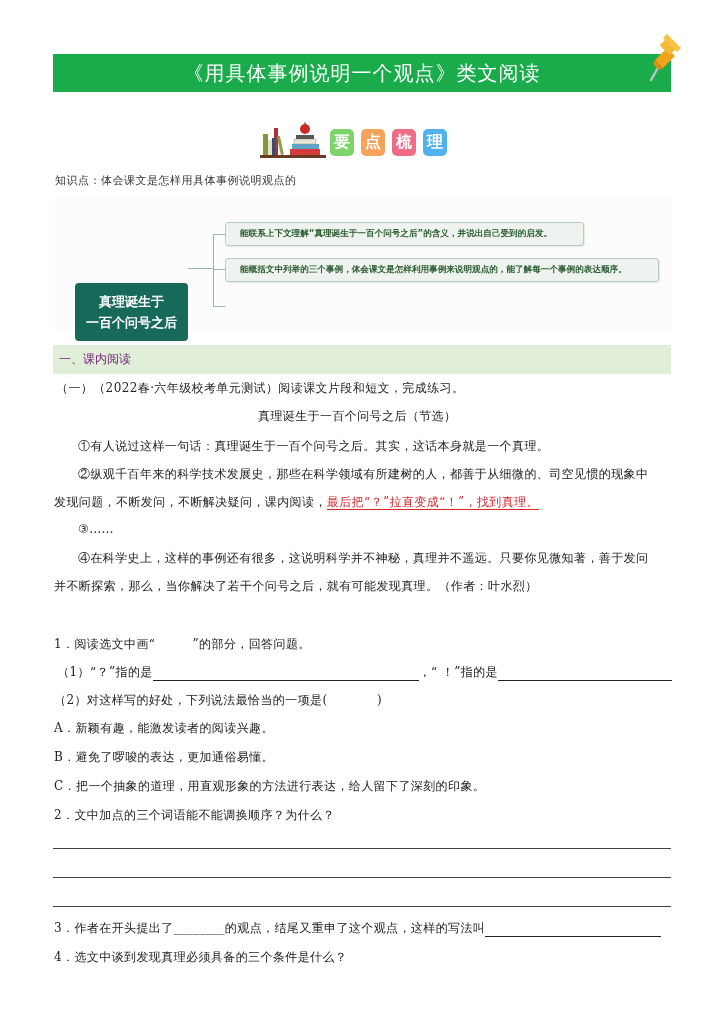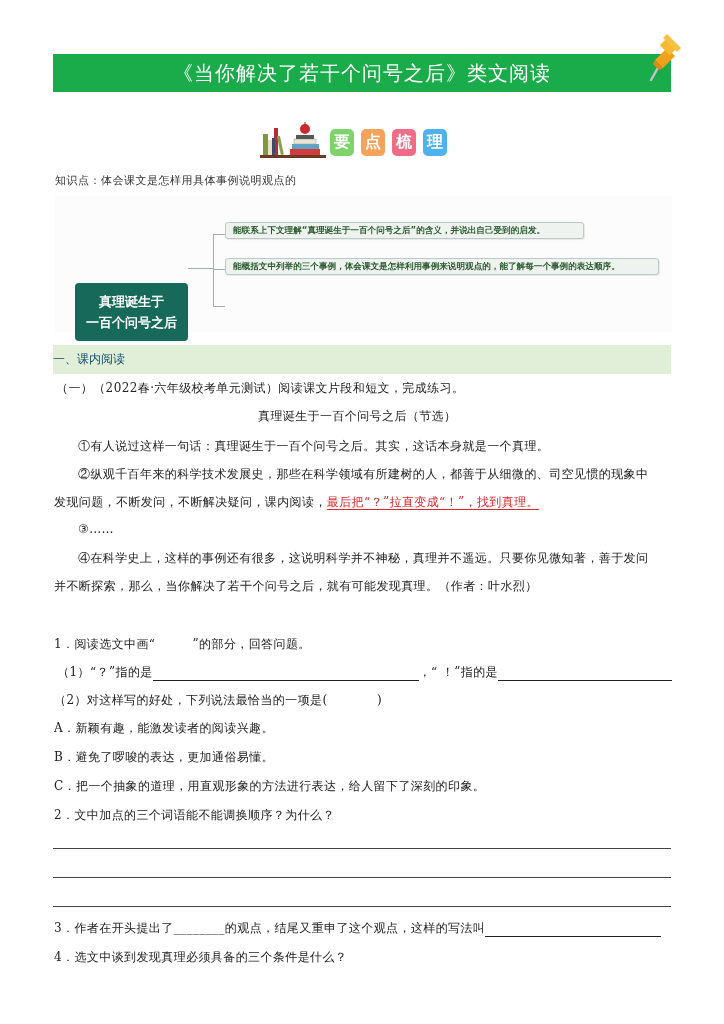--- a/index.html
+++ b/index.html
@@ -30,42 +30,42 @@
 
   .mindmap { position: absolute; left: 55px; top: 196px; width: 617px; height: 136px; background: #fbfcfb; }
   .mm-root {
     position: absolute; left: 20px; top: 43px; width: 113px; height: 58px;
     background: #176a5a; border-radius: 4px; color: #fff;
     font-family: "DejaVu Sans", sans-serif; font-weight: bold; font-size: 13px;
     display: flex; flex-direction: column; align-items: center; justify-content: center; line-height: 21px; margin-top: 44px;
   }
   .mm-line { position: absolute; background: #9bb5ad; }
   .mm-node {
-    position: absolute; height: 17px; background: #eef3f0; border: 1px solid #b9cbc4; border-radius: 3px;
+    position: absolute; height: 24px; background: #eef3f0; border: 1px solid #b9cbc4; border-radius: 3px;
     box-shadow: 1px 1px 1px rgba(0,0,0,0.08);
     font-family: "DejaVu Sans", sans-serif; font-weight: bold; font-size: 8.6px; color: #2b5a2f;
-    display: flex; align-items: center; padding-left: 7px; white-space: nowrap;
+    display: flex; align-items: center; padding-left: 14px; white-space: nowrap;
   }
 
   .section-bar {
     position: absolute; left: 53px; top: 345px; width: 618px; height: 29px; background: #e1efd9;
-    font-size: 12px; color: #0c4a6e; display: flex; align-items: center; padding-left: 0;
+    font-size: 12px; color: #701a75; display: flex; align-items: center; padding-left: 6px;
   }
 
   .line { position: absolute; font-size: 12px; color: #222; white-space: nowrap; letter-spacing: 0.4px; }
   .red-underline { color: #d8282e; text-decoration: underline; text-underline-offset: 3px; text-decoration-thickness: 1px; }
 
   .blank { display: inline-block; border-bottom: 1px solid #222; height: 14px; vertical-align: bottom; }
   .answer-line { position: absolute; left: 53px; width: 618px; height: 1px; background: #444; }
 </style>
 </head>
 <body>
 
 <div class="title-banner">
-  <span>《当你解决了若干个问号之后》类文阅读</span>
+  <span>《用具体事例说明一个观点》类文阅读</span>
 </div>
 <svg class="pushpin" viewBox="0 0 44 54">
   <line x1="14" y1="36" x2="6" y2="50" stroke="#b9c3c8" stroke-width="2.5" stroke-linecap="round"></line>
   <path d="M10 30 L22 18 L30 26 L18 38 Z" fill="#f0a21d"></path>
   <rect x="17" y="10" width="14" height="12" transform="rotate(45 24 16)" fill="#f5b935"></rect>
   <path d="M22 4 L36 18 L32 22 L18 8 Z" fill="#f7c244"></path>
   <path d="M10 30 L18 38 L14 40 L8 34 Z" fill="#e08a10"></path>
 </svg>
 
 <div class="keypoints-header">

